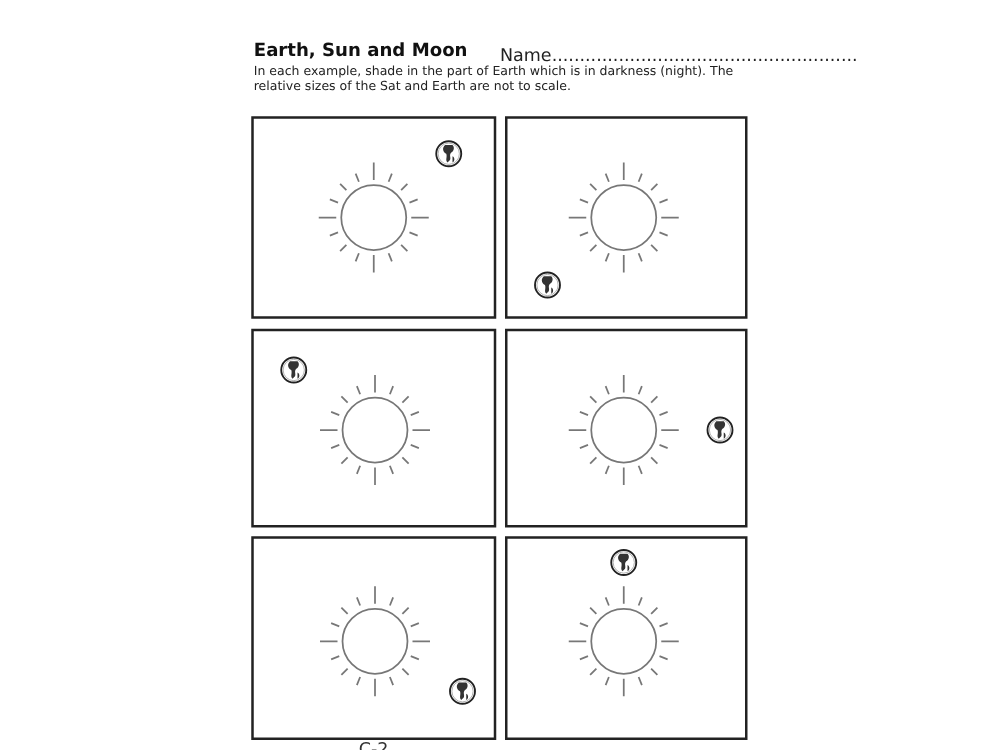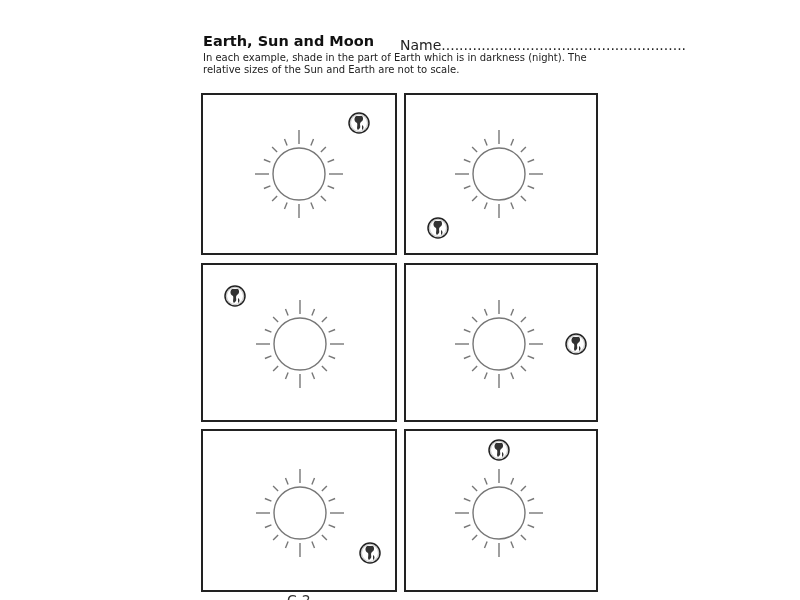--- a/index.html
+++ b/index.html
@@ -9,21 +9,21 @@
     .instructions { position: absolute; left: 203px; top: 52px; width: 400px; font-size: 10px; line-height: 12px; color: #222; }
     .panel { position: absolute; border: 2px solid #222; box-sizing: border-box; background: #fff; }
     .panel svg { position: absolute; left: 0; top: 0; }
     .footer-mark { position: absolute; left: 287px; top: 592px; font-size: 14px; color: #333; }
   </style>
 </head>
 <body>
 
 <div class="title">Earth, Sun and Moon</div>
 <div class="name-line">Name.......................................................</div>
-<div class="instructions">In each example, shade in the part of Earth which is in darkness (night). The relative sizes of the Sun and Earth are not to scale.</div>
+<div class="instructions">In each example, shade in the part of Earth which is in darkness (night). The relative sizes of the Sat and Earth are not to scale.</div>
 
 <div class="panel" style="left:201px; top:93px; width:196px; height:162px;">
   <svg width="196" height="162">
     <g class="sun" transform="translate(96,79)">
         <circle cx="0" cy="0" r="26" fill="none" stroke="#777" stroke-width="1.4"></circle>
         <line x1="30.0" y1="0.0" x2="44.0" y2="0.0" stroke="#777" stroke-width="1.4"></line>
         <line x1="28.6" y1="11.9" x2="35.1" y2="14.5" stroke="#777" stroke-width="1.4"></line>
         <line x1="21.9" y1="21.9" x2="26.9" y2="26.9" stroke="#777" stroke-width="1.4"></line>
         <line x1="11.9" y1="28.6" x2="14.5" y2="35.1" stroke="#777" stroke-width="1.4"></line>
         <line x1="0.0" y1="30.0" x2="0.0" y2="44.0" stroke="#777" stroke-width="1.4"></line>

